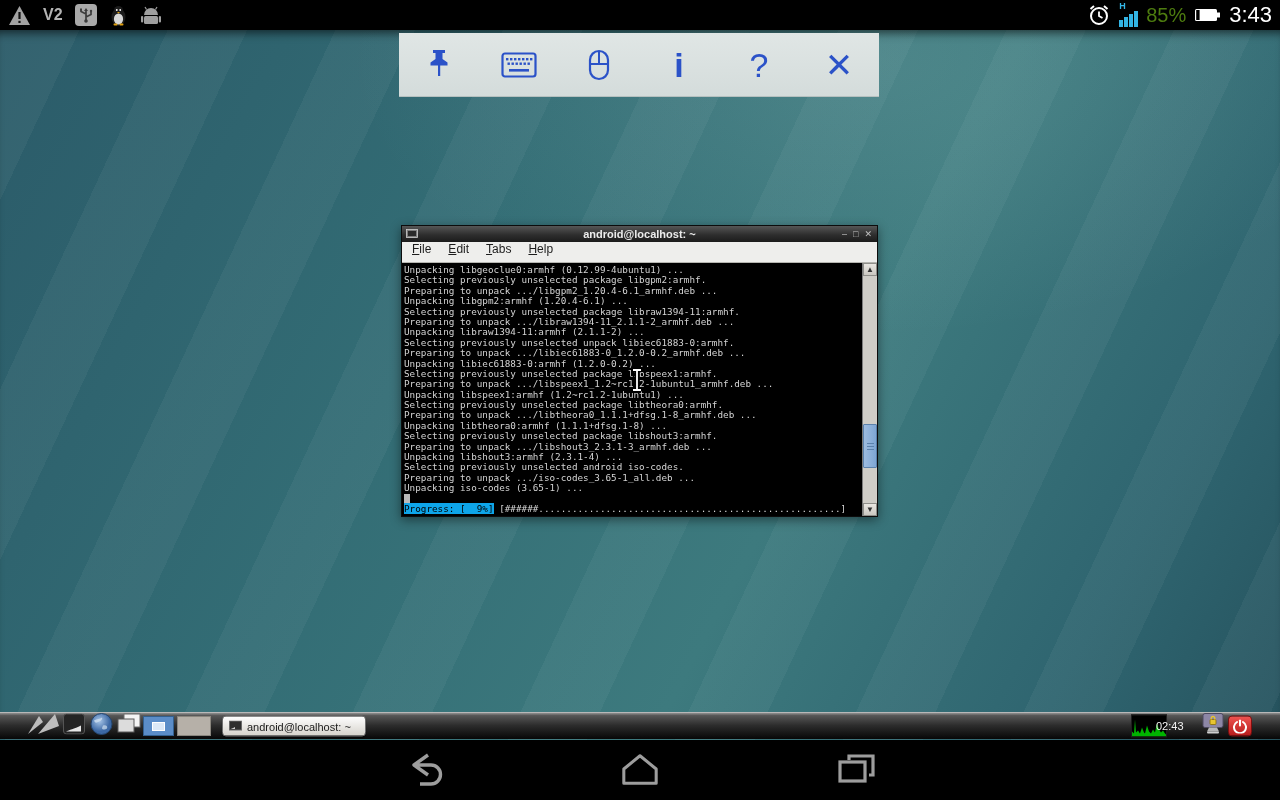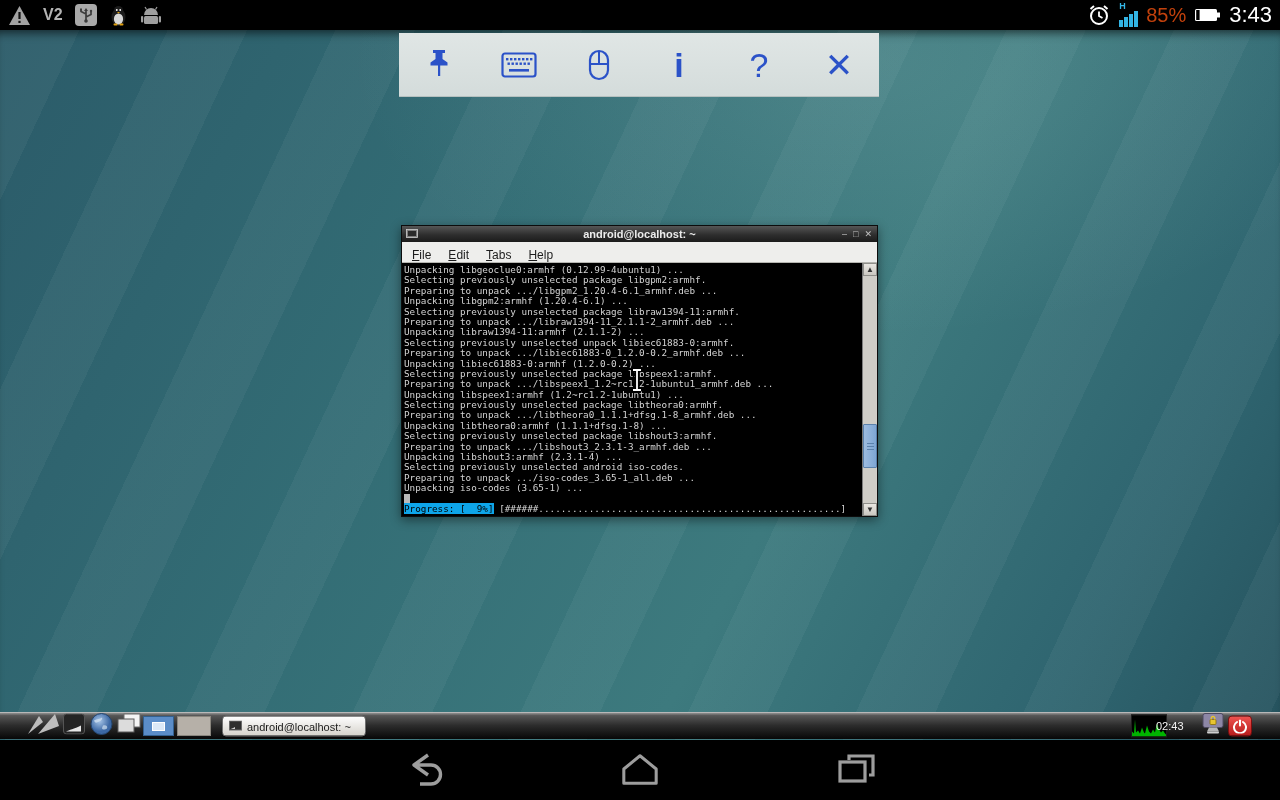--- a/index.html
+++ b/index.html
@@ -4,21 +4,21 @@
 <style>
   * { margin:0; padding:0; box-sizing:border-box; }
   html,body { width:1280px; height:800px; background:#000; overflow:hidden;
               font-family:"Liberation Sans", sans-serif; }
 
   
   .status-bar { position:absolute; left:0; top:0; width:1280px; height:30px;
     background:#000; display:flex; align-items:center; padding:0 8px; }
   .sb-left { display:flex; align-items:center; gap:12px; }
   .sb-right { margin-left:auto; display:flex; align-items:center; gap:8px; }
-  .sb-txt { color:#c2410c; font-size:20px; }
+  .sb-txt { color:#4d7c0f; font-size:20px; }
   .sb-time { color:#fff; font-size:22px; }
   .vnc-badge { color:#b4b4b4; font-size:16px; font-weight:bold; letter-spacing:0; }
   .usb-chip { width:22px; height:22px; border-radius:4px; background:#a9a9a9;
     display:flex; align-items:center; justify-content:center; }
   .hbars { display:flex; align-items:flex-end; gap:1px; position:relative; padding-top:8px; }
   .hbars .h { position:absolute; top:-2px; left:0; color:#33b5e5; font-size:9px; font-weight:bold; }
   .hbars i { display:block; width:4px; background:#33b5e5; }
 
   
   .desktop { position:absolute; left:0; top:30px; width:1280px; height:710px;
@@ -41,21 +41,21 @@
   .terminal { position:absolute; left:401px; top:195px; width:477px; height:292px;
     border:1px solid #0c0c0c; background:#000; box-shadow:0 3px 10px rgba(0,0,0,0.45); }
   .titlebar { height:16px; background:linear-gradient(#565656,#2e2e2e 55%,#1b1b1b);
     display:flex; align-items:center; position:relative; }
   .title { position:absolute; left:0; right:0; text-align:center; color:#ececec;
     font-size:11px; font-weight:bold; line-height:16px; }
   .title-icon { margin-left:4px; z-index:2; }
   .win-controls { margin-left:auto; z-index:2; display:flex; gap:6px; padding-right:5px; }
   .win-controls span { color:#c0c0c0; font-size:9px; line-height:16px; }
   .menubar { height:21px; background:#eeeeec; border-bottom:1px solid #b5b5b0;
-    display:flex; align-items:flex-end; gap:17px; padding-left:10px; }
+    display:flex; align-items:flex-start; gap:17px; padding-left:10px; }
   .menu-item { display:inline-block; font-size:12px; color:#1c1c1c; }
   .menu-item::first-letter { text-decoration:underline; }
   .term-body { position:relative; height:253px; display:flex; background:#000; }
   .term-text { flex:1; padding:2px 2px 0 2px; overflow:hidden;
     font-family:"DejaVu Sans Mono", monospace; font-size:9.3px; color:#d4d4d4; }
   .term-line { height:10.4px; line-height:10.4px; white-space:pre; }
   .cursor-line { height:10.4px; }
   .cursor-block { display:inline-block; width:6px; height:9px; background:#b9b9b9; }
   .progress-line { height:10.4px; line-height:10.4px; white-space:pre; }
   .progress-label { background:#0ea5e9; color:#000; }

